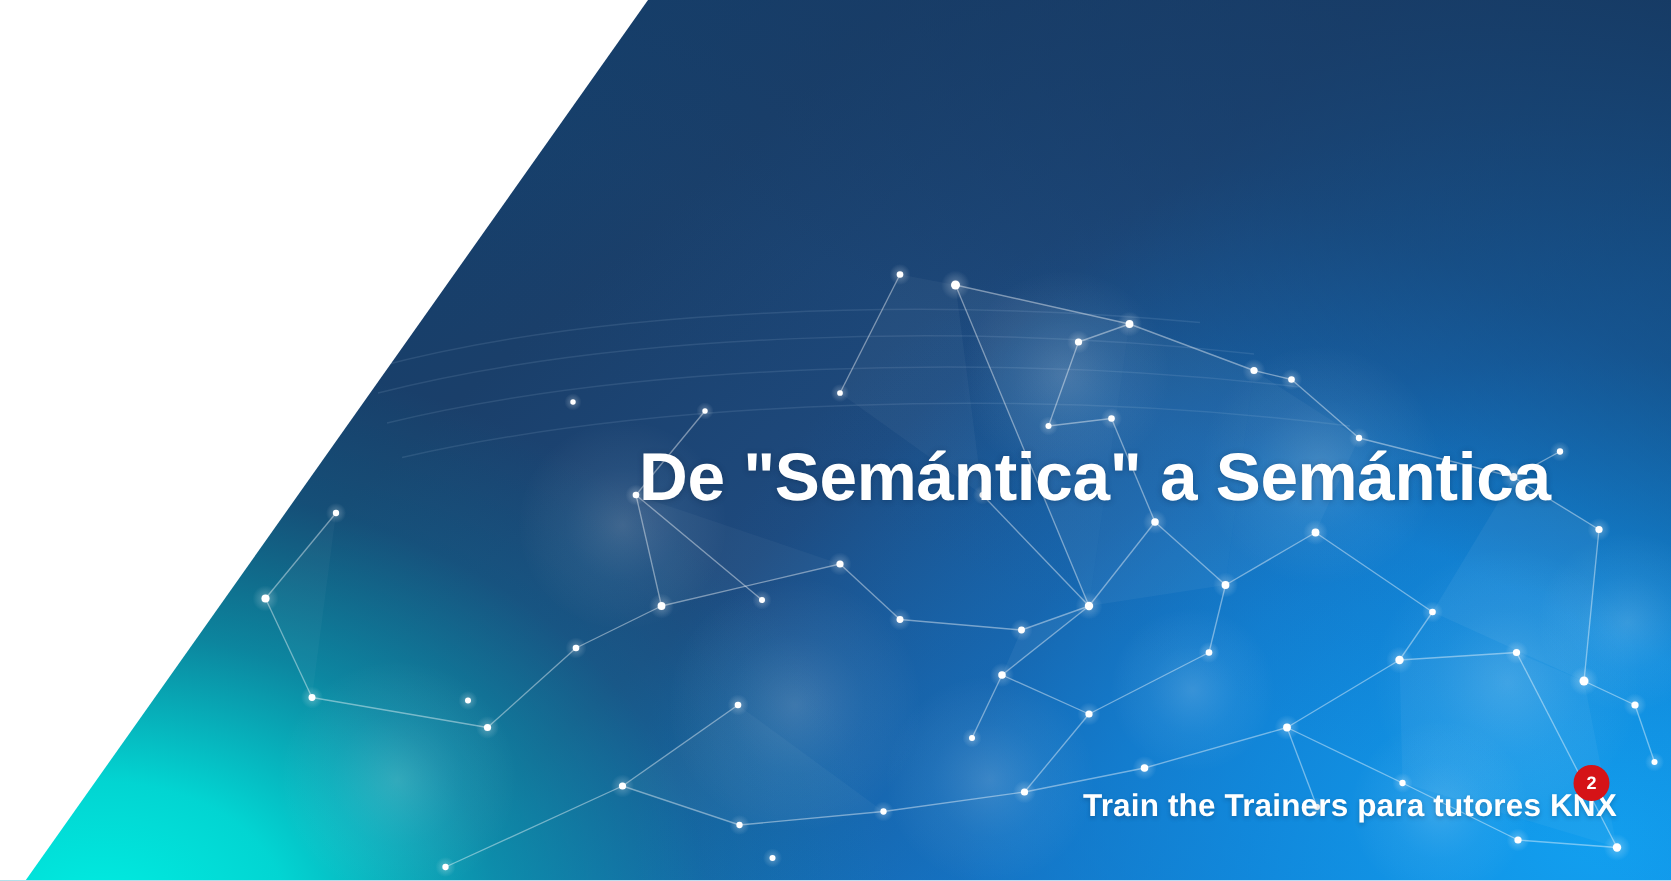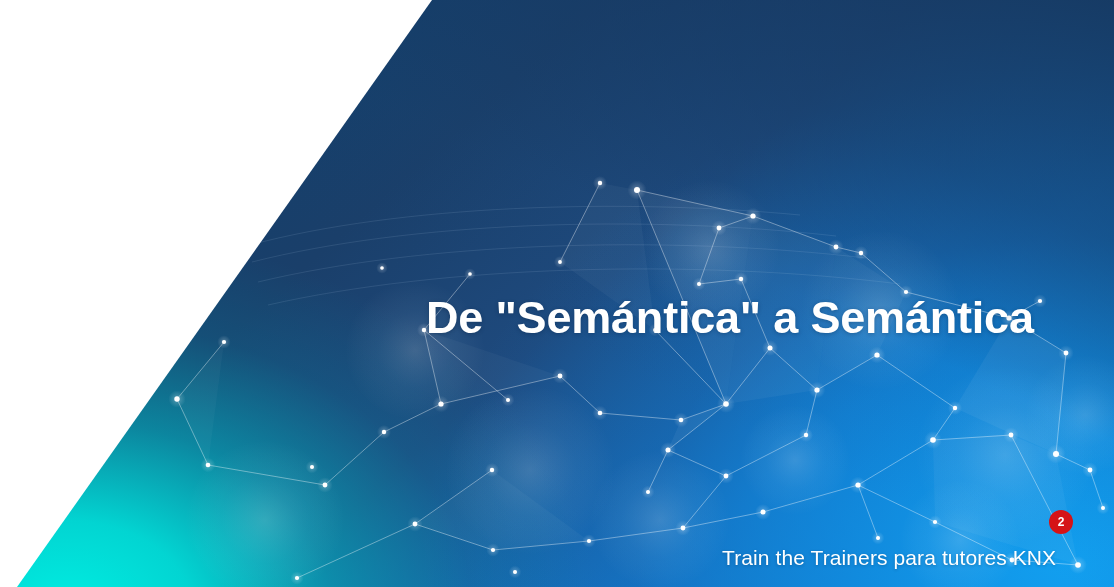--- a/index.html
+++ b/index.html
@@ -59,24 +59,24 @@
     font-weight: 600;
     letter-spacing: -0.2px;
     line-height: 1.08;
     white-space: nowrap;
     text-shadow: 0 1px 4px rgba(6,28,52,0.30);
   }
   
   #footer-text {
     position: absolute;
     left: 722px;
-    top: 546px;
+    top: 526px;
     color: #ffffff;
     font-size: 21px;
-    font-weight: 400;
+    font-weight: 700;
     letter-spacing: 0.1px;
     white-space: nowrap;
     text-shadow: 0 1px 3px rgba(6,28,52,0.25);
   }
   #page-badge {
     position: absolute;
     left: 1049px;
     top: 510px;
     width: 24px;
     height: 24px;

